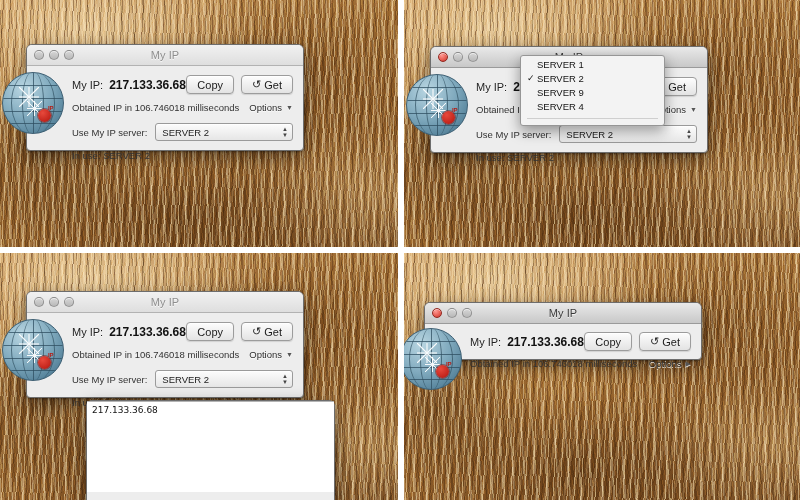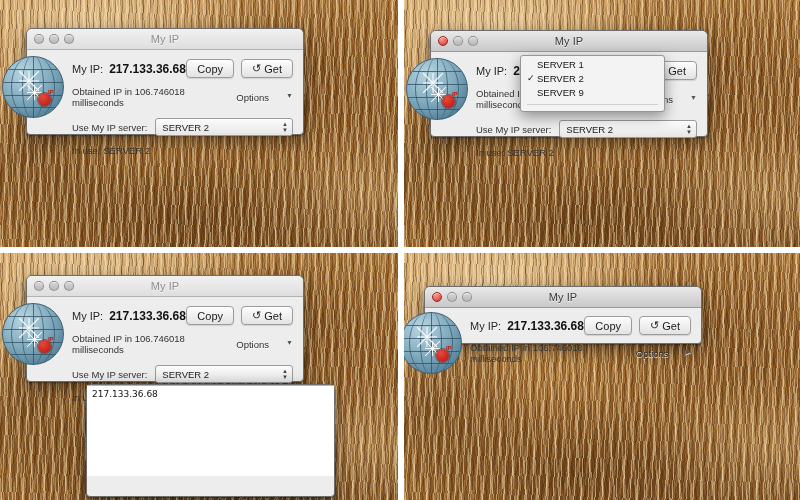--- a/index.html
+++ b/index.html
@@ -66,20 +66,21 @@
     mix-blend-mode: overlay;
   }
 
   
   .win {
     position: absolute;
     background: #ededed;
     border: 1px solid #6d6d6d;
     border-radius: 6px 6px 4px 4px;
     box-shadow: 0 6px 18px rgba(0,0,0,0.45), 0 1px 2px rgba(0,0,0,0.35);
+    margin-top: 16px;
   }
   .titlebar {
     height: 21px;
     border-radius: 5px 5px 0 0;
     background: linear-gradient(#e9e9e9, #c8c8c8);
     border-bottom: 1px solid #9a9a9a;
     position: relative;
     display: flex;
     align-items: center;
   }
@@ -187,21 +188,21 @@
     font-size: 11px; color: #1b1b1b;
     background: linear-gradient(#fdfdfd, #e3e3e3);
     border: 1px solid #9c9c9c;
     border-radius: 4px;
     box-shadow: 0 1px 0 rgba(255,255,255,0.85) inset, 0 1px 1px rgba(0,0,0,0.12);
     white-space: nowrap;
   }
   .refresh-glyph { font-size: 11px; line-height: 1; display:inline-block; transform: scaleX(-1); }
 
   .options {
-    display: inline-flex; gap: 17px;
+    display: inline-flex; align-items: center; gap: 4px;
     font-size: 9.5px; color: #2d2d2d;
     text-shadow: 0 1px 0 rgba(255,255,255,0.8);
   }
   .tri { font-size: 7px; color: #555; line-height: 1; }
 
   
   .select {
     position: relative;
     height: 18px;
     background: linear-gradient(#fcfcfc, #e6e6e6);
@@ -397,20 +398,24 @@
         <span>SERVER 1</span>
       </div>
       <div class="menu-item">
         <span class="chk">✓</span>
         <span>SERVER 2</span>
       </div>
       <div class="menu-item">
         <span class="chk"></span>
         <span>SERVER 9</span>
       </div>
+      <div class="menu-item">
+        <span class="chk"></span>
+        <span>SERVER 4</span>
+      </div>
       <div class="menu-sep"></div>
     </div>
   </div>
 
   <div class="quad q-bl">
     <div class="fur"></div>
 
     <div class="win" style="left:26px; top:22px; width:278px; height:107px;">
       <div class="titlebar inactive">
         <div class="lights">

